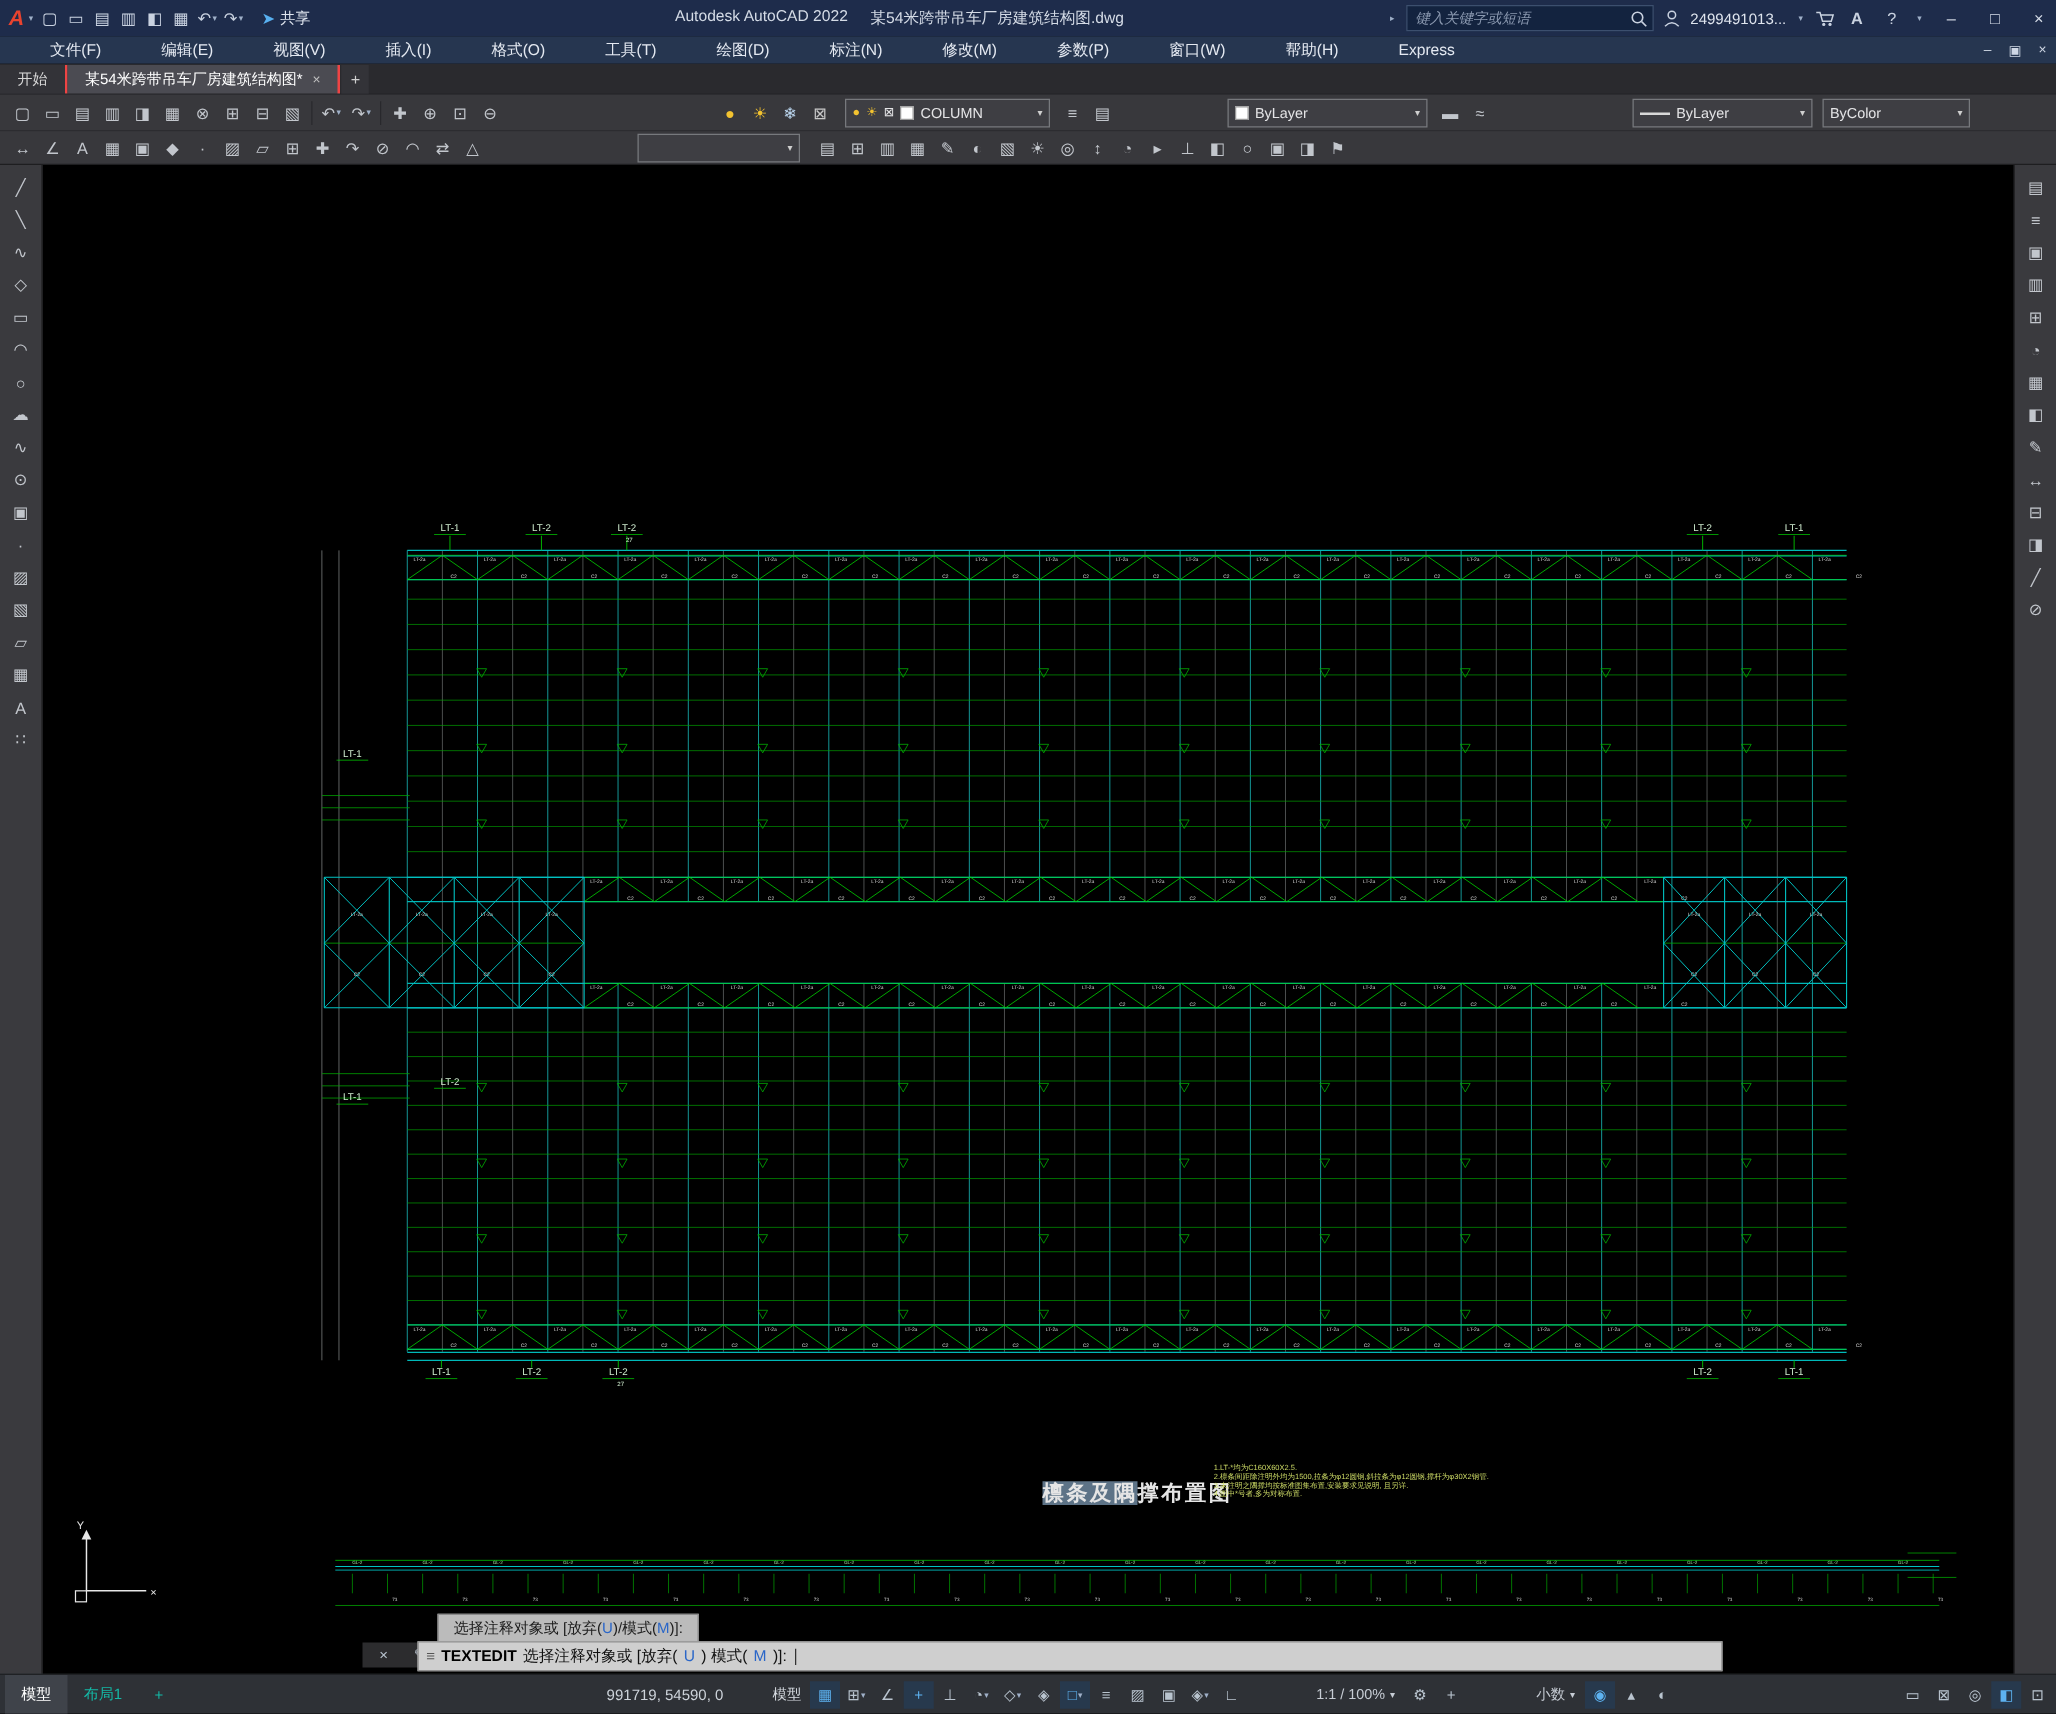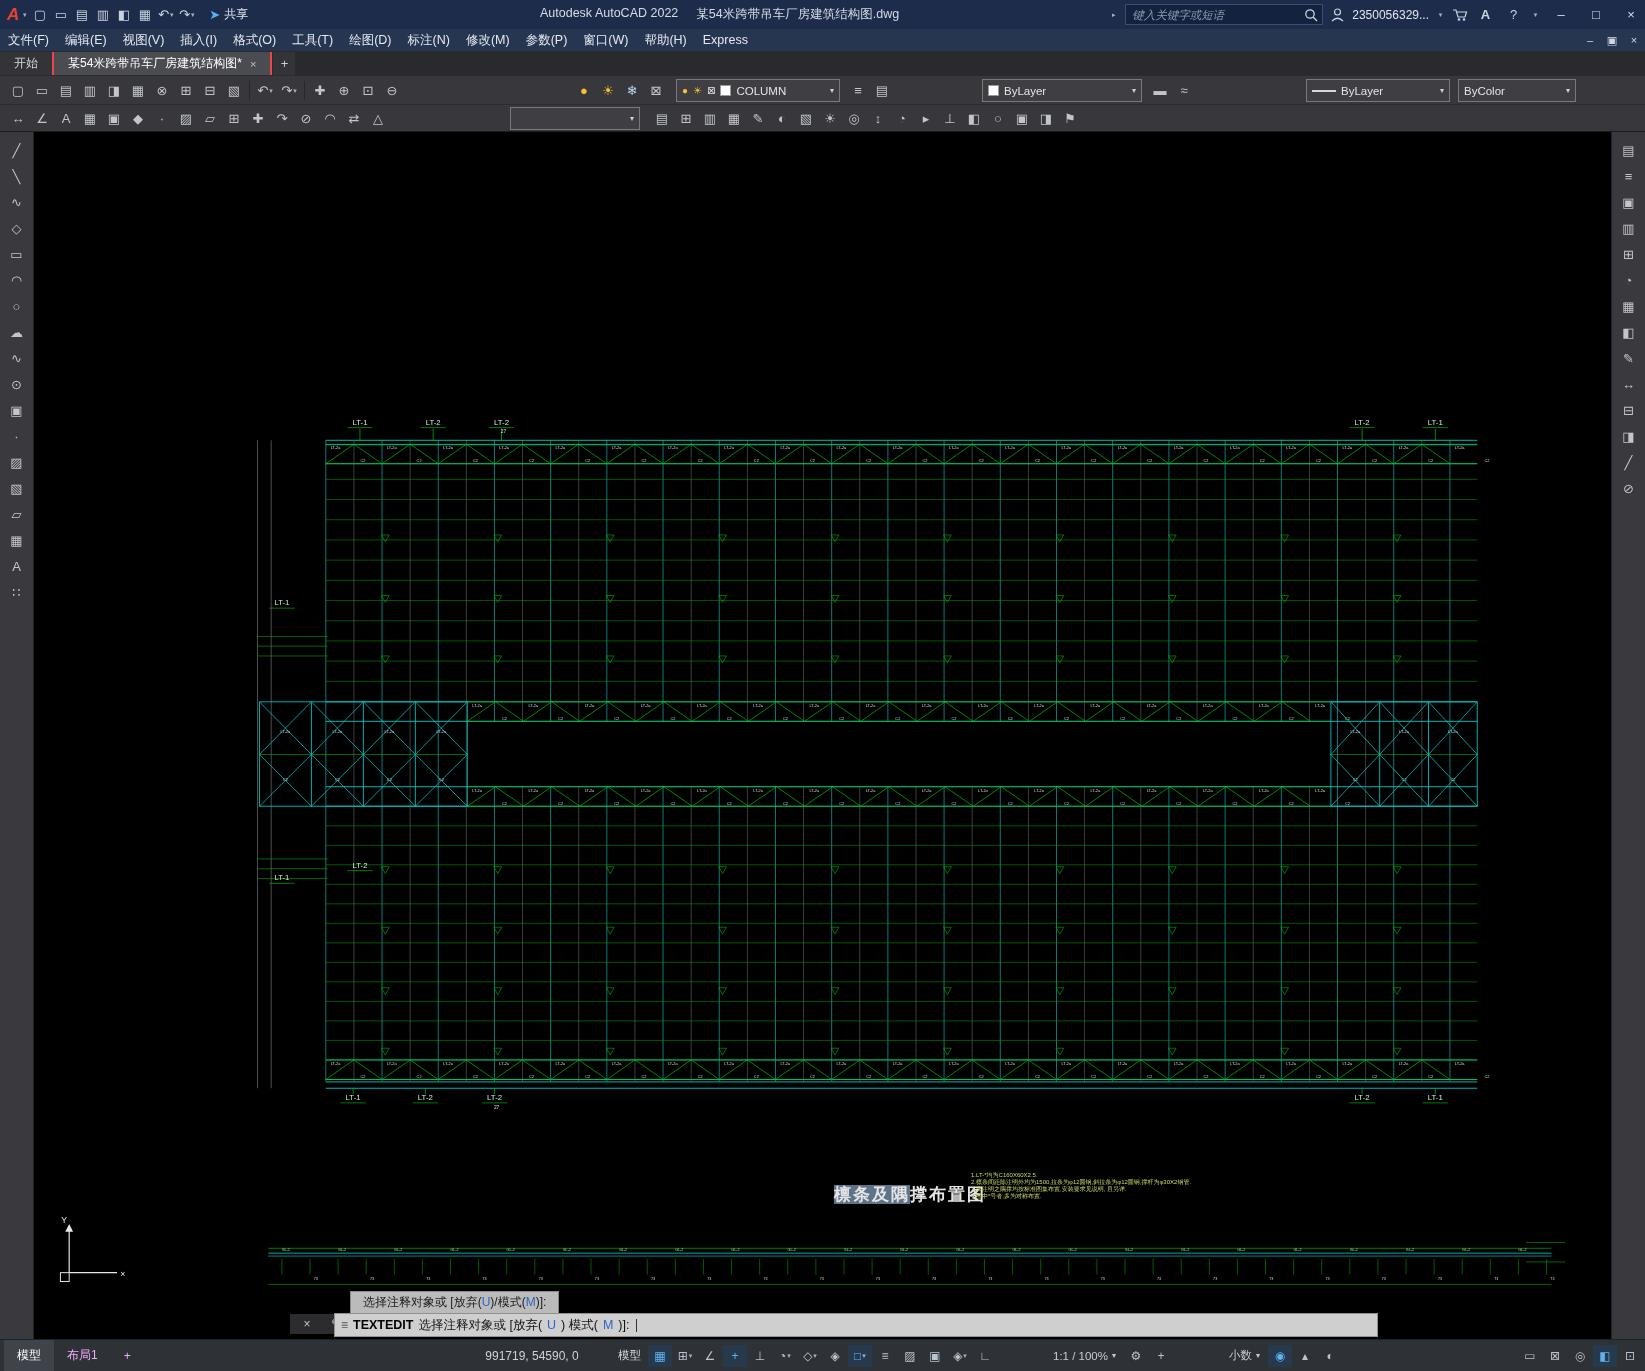--- a/index.html
+++ b/index.html
@@ -19,21 +19,21 @@
   .tb-right{position:absolute;right:0;top:0;height:29px;display:flex;align-items:center;gap:7px;}
   .search-wrap{display:flex;align-items:center;background:#13233f;border:1px solid #3c4f6e;height:19px;padding:0 4px;}
   .search-wrap input{background:transparent;border:none;outline:none;color:#cdd5e2;width:170px;
                      font-size:11.5px;font-style:italic;font-family:Liberation Serif, serif;}
   .search-wrap input::placeholder{color:#8b99b0;font-style:italic;}
   .win-btn{width:28px;height:29px;display:flex;align-items:center;justify-content:center;
            color:#d6dde8;font-size:13px;}
   
   .menubar{position:absolute;left:0;top:29px;right:0;height:22px;background:#263650;
            display:flex;align-items:center;color:#e4e9f1;font-size:12.5px;z-index:40;}
-  .menu-item{padding:0 8px;height:100%;display:flex;align-items:center;}
+  .menu-item{padding:0 8px;height:100%;display:flex;align-items:center;margin-left:32px;}
   .menubar .spacer{flex:1;}
   .menu-win{width:22px;height:22px;display:flex;align-items:center;justify-content:center;
             color:#cfd7e4;font-size:11px;}
   
   .tabbar{position:absolute;left:0;top:51px;right:0;height:24px;background:#2a2a2e;
           display:flex;align-items:flex-end;z-index:40;}
   .doc-tab{height:23px;display:flex;align-items:center;padding:0 14px;font-size:12px;color:#d6d6d6;
            background:#333338;border-right:2px solid #ef4444;gap:8px;}
   .doc-tab.active{background:#4b4b52;color:#fff;}
   .tab-close{font-size:11px;color:#c0c0c0;}
@@ -80,21 +80,21 @@
             border:1px solid #909090;display:flex;align-items:center;gap:5px;padding:0 6px;
             font-size:12.5px;color:#111;z-index:20;white-space:nowrap;}
   .cmd-dock .cmd-name{font-weight:bold;color:#000;}
   .cmd-dock .opt{color:#2a66c8;}
   .cmd-cursor{display:inline-block;width:1px;height:13px;background:#333;margin-left:2px;}
   .cmd-cust{color:#555;font-size:12px;}
   
   .statusbar{position:absolute;left:0;right:0;bottom:0;height:31px;background:#2e3136;
              border-top:1px solid #1f2124;color:#c6ccd4;font-size:11.5px;z-index:40;padding-left:16px;}
   .sb-tabs{position:absolute;left:4px;top:0;height:100%;display:flex;}
-  .sb-tab{padding:0 13px;display:flex;align-items:center;font-size:12px;color:#f0abfc;}
+  .sb-tab{padding:0 13px;display:flex;align-items:center;font-size:12px;color:#14b8a6;}
   .sb-tab.active{background:#3f434a;color:#fff;}
   .sb-coords{position:absolute;left:462px;top:0;height:100%;width:140px;display:flex;
              align-items:center;justify-content:center;color:#cdd3da;font-size:12px;}
   .sb-group{position:absolute;top:0;height:100%;display:flex;align-items:center;gap:1px;}
   #sb-main{left:612px;}
   #sb-right{right:3px;}
   .sb-icon{min-width:22px;height:22px;display:flex;align-items:center;justify-content:center;
            color:#b9c4cf;font-size:12px;padding:0 1px;}
   .sb-icon.active{color:#5db2f0;background:#27394d;}
   .sb-text{display:flex;align-items:center;gap:4px;padding:0 7px;height:22px;color:#c6ccd4;margin-left:48px;}
@@ -149,21 +149,21 @@
       <input placeholder="键入关键字或短语" style="">
       <svg width="14" height="14">
         <circle cx="6" cy="6" r="4.2" stroke="#c9d2e0" stroke-width="1.3" fill="none"></circle>
         <line x1="9.3" y1="9.3" x2="13" y2="13" stroke="#c9d2e0" stroke-width="1.3"></line>
       </svg>
     </div>
     <svg width="15" height="15">
       <circle cx="7.5" cy="5" r="3" stroke="#c9d2e0" stroke-width="1.2" fill="none"></circle>
       <path d="M2 14 Q7.5 8.5 13 14" stroke="#c9d2e0" stroke-width="1.2" fill="none"></path>
     </svg>
-    <span>2350056329...</span>
+    <span>2499491013...</span>
     <span class="caret-cell">▾</span>
     <svg width="16" height="14">
       <path d="M1 2 h3 l2 7 h7 l1.5-5 H5" stroke="#c9d2e0" stroke-width="1.2" fill="none"></path>
       <circle cx="7" cy="11.5" r="1.3" fill="#c9d2e0"></circle>
       <circle cx="12" cy="11.5" r="1.3" fill="#c9d2e0"></circle>
     </svg>
     <span class="qa-icon" style="font-weight:bold;">A</span>
     <span class="qa-icon">?</span>
     <span class="caret-cell">▾</span>
     <div class="win-btn">–</div>

